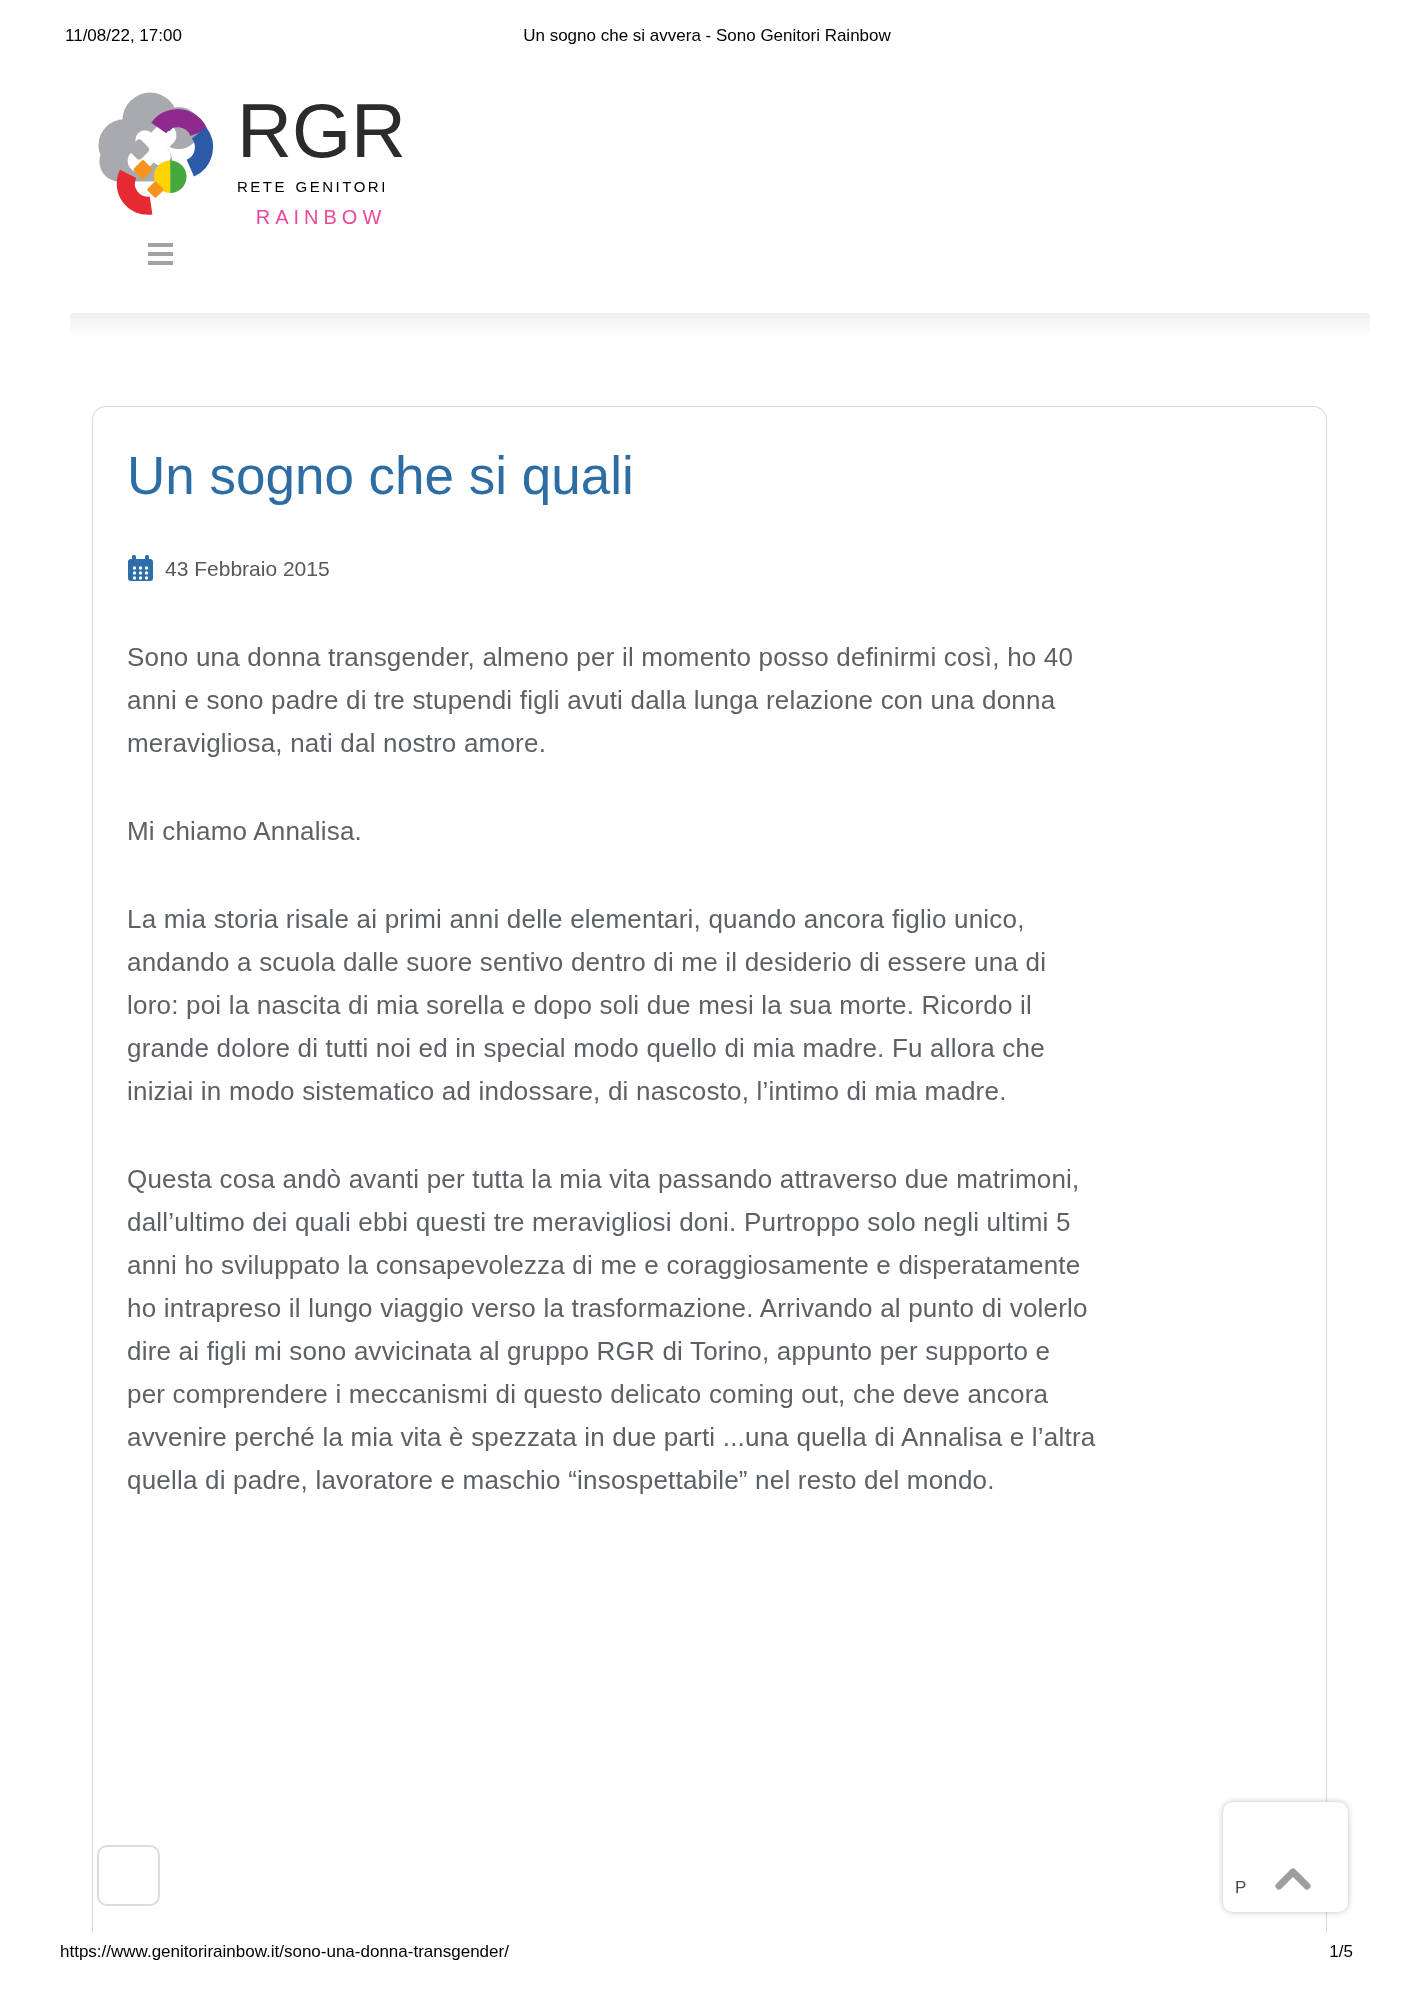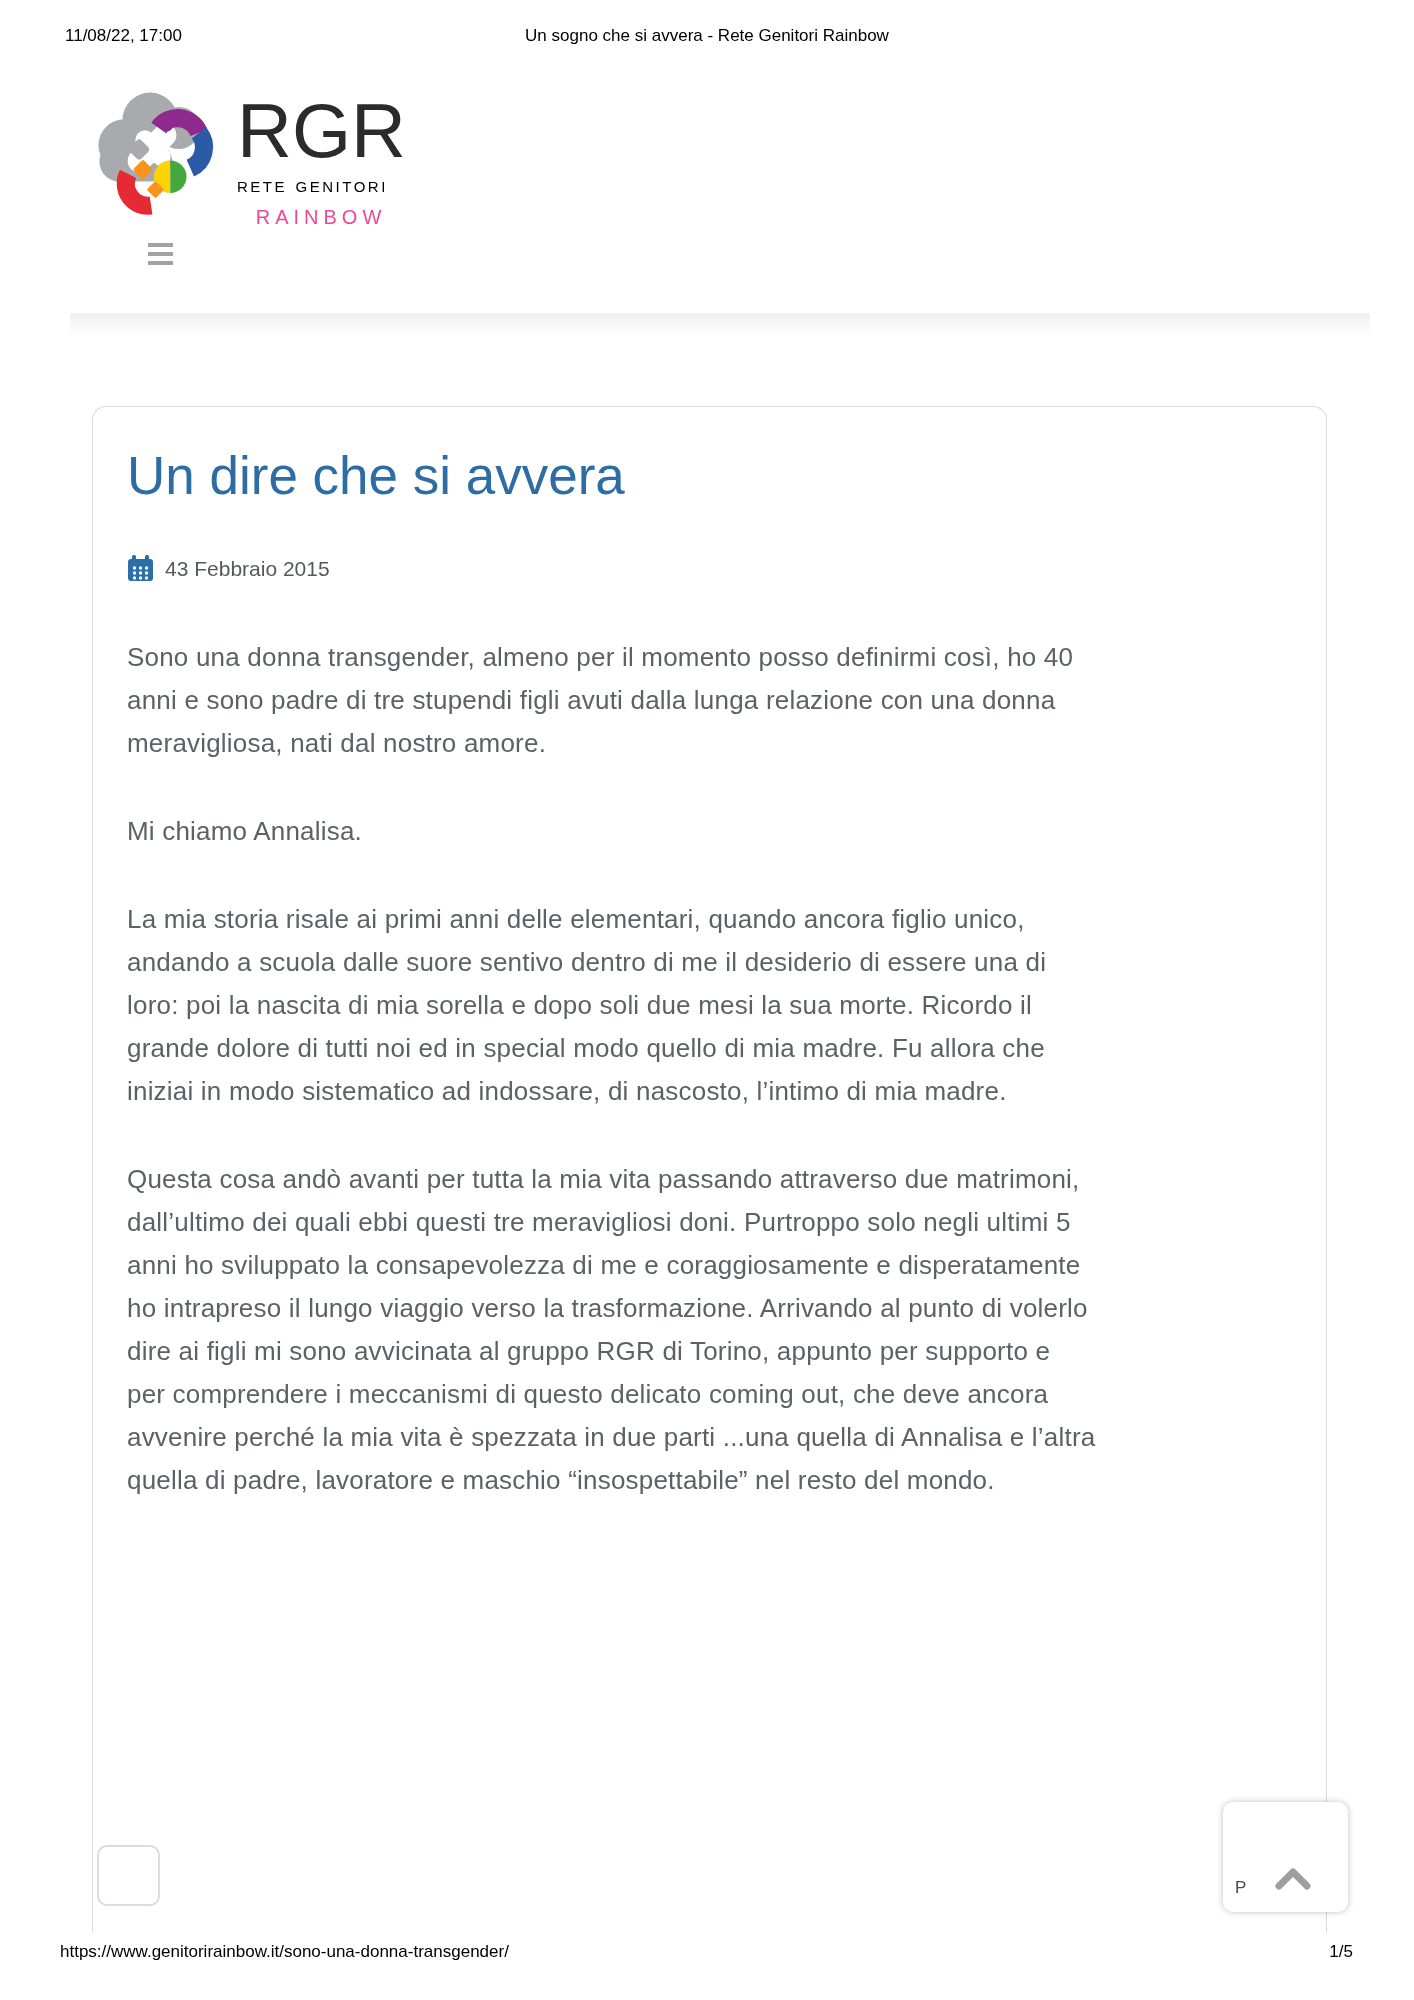--- a/index.html
+++ b/index.html
@@ -96,21 +96,21 @@
     background:transparent; border:none; cursor:pointer;
   }
   .p-label {
     position:absolute; left:12px; top:76px; font-size:17px; color:#4a4a4a;
   }
 </style>
 </head>
 <body>
 
 <div class="print-timestamp">11/08/22, 17:00</div>
-<div class="print-title">Un sogno che si avvera - Rete Genitori Rainbow</div>
+<div class="print-title">Un sogno che si avvera - Sono Genitori Rainbow</div>
 
 <div class="logo-wrap">
   <svg class="logo-cloud" viewBox="0 0 140 140" aria-hidden="true">
 
     <g fill="#a8aaad">
       <circle cx="40" cy="66" r="27"></circle>
       <circle cx="67" cy="40" r="29"></circle>
       <circle cx="97" cy="48" r="22"></circle>
       <rect x="14" y="62" width="76" height="42" rx="21"></rect>
     </g>
@@ -139,21 +139,21 @@
 
 <button class="menu-btn" aria-label="menu">
   <span></span>
   <span></span>
   <span></span>
 </button>
 
 <div class="header-band"></div>
 
 <div class="card">
-  <h1 class="article-title">Un dire che si avvera</h1>
+  <h1 class="article-title">Un sogno che si quali</h1>
   <div class="date-row">
     <svg class="cal-icon" viewBox="0 0 27 27" aria-hidden="true">
       <rect x="1" y="4" width="25" height="22" rx="3" fill="#2d6da8"></rect>
       <rect x="5" y="0" width="4" height="7" rx="1.5" fill="#2d6da8"></rect>
       <rect x="18" y="0" width="4" height="7" rx="1.5" fill="#2d6da8"></rect>
       <g fill="#ffffff">
         <circle cx="7.5" cy="13" r="1.7"></circle>
           <circle cx="13.5" cy="13" r="1.7"></circle>
           <circle cx="19.5" cy="13" r="1.7"></circle>
         <circle cx="7.5" cy="18" r="1.7"></circle>

